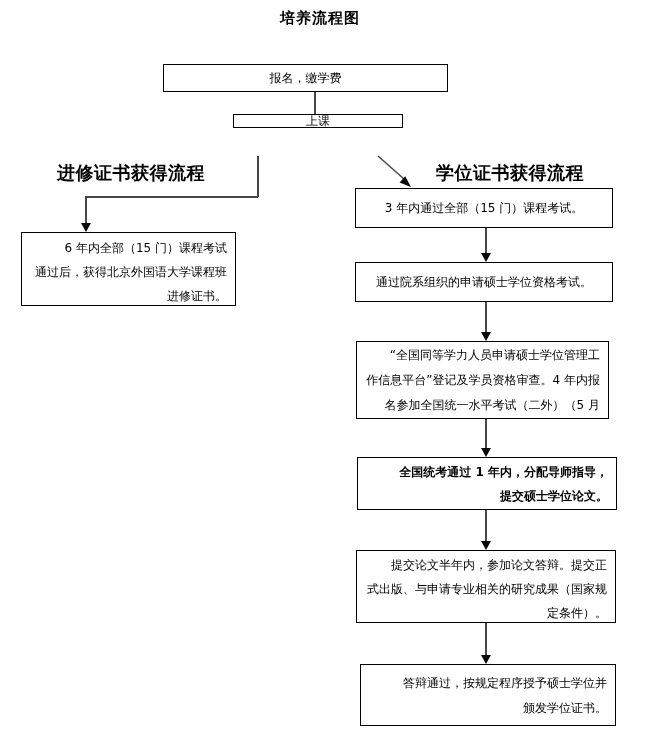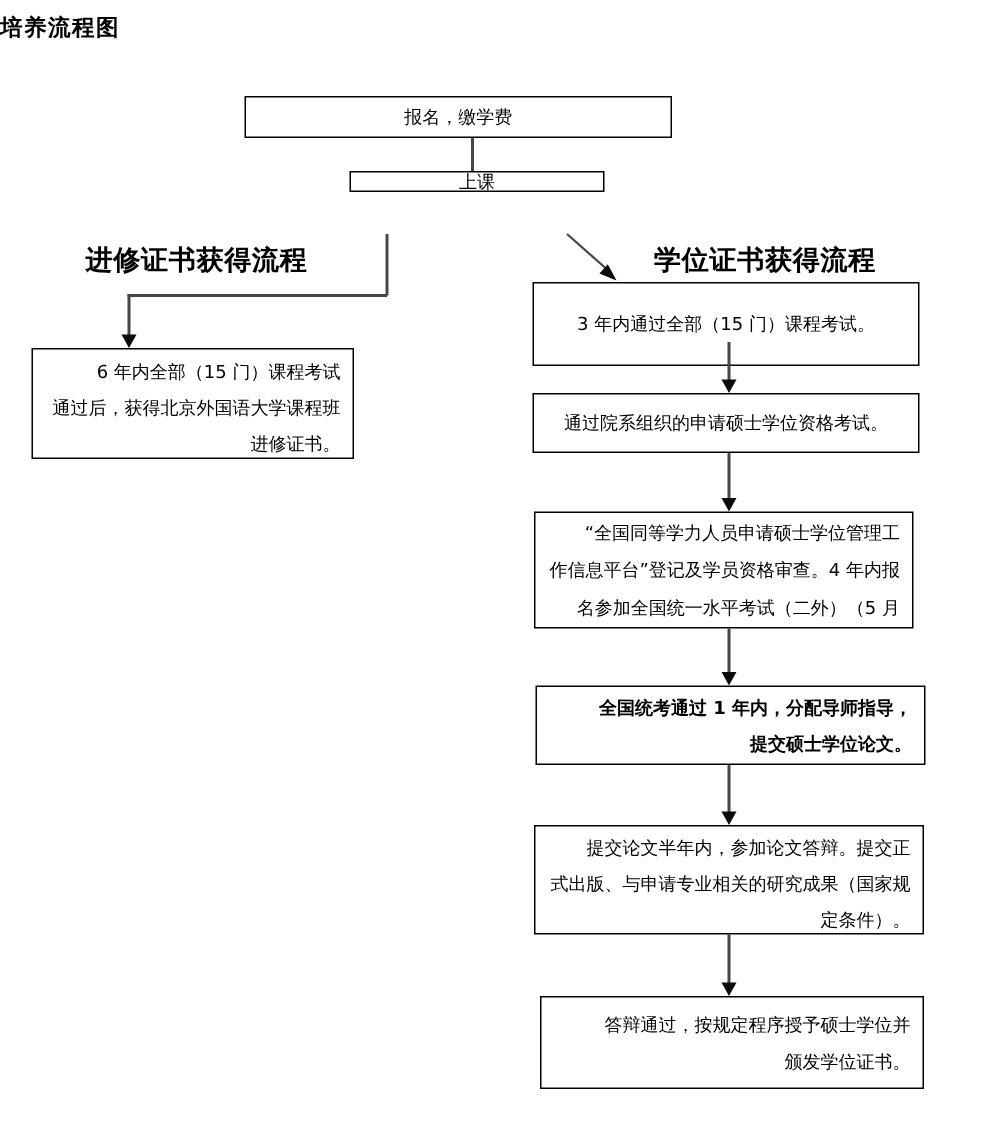--- a/index.html
+++ b/index.html
@@ -1,21 +1,21 @@
 <!DOCTYPE html>
 <html><head>
 <meta charset="utf-8">
 <style>
   html,body{margin:0;padding:0;background:#fff;}
   .canvas{
     position:relative;width:663px;height:747px;background:#ffffff;overflow:hidden;
     font-family:"DejaVu Sans","Liberation Sans",sans-serif;color:#000;
   }
   .title{
-    position:absolute;left:0;top:9px;width:640px;text-align:left;
+    position:absolute;left:0;top:9px;width:640px;text-align:center;
     font-size:15px;font-weight:bold;letter-spacing:1px;
   }
   .box{
     position:absolute;border:1.5px solid #000;background:#fff;
     box-sizing:border-box;font-size:12px;line-height:1.2;
   }
   .boxcenter{display:flex;align-items:center;justify-content:center;text-align:center;}
   .para{text-indent:2em;text-align:right;overflow:hidden;}
   .blabel{position:absolute;font-size:18px;font-weight:bold;letter-spacing:0.5px;}
   .vline{position:absolute;width:1.5px;background:#474747;}
@@ -49,21 +49,21 @@
   <div class="vline" style="left:85px;top:196px;height:28px;"></div>
   <div class="ah-down" style="left:81px;top:223px;"></div>
 
   <svg style="left:375px;top:153px;" width="42" height="36" viewBox="0 0 42 36">
     <line x1="3" y1="3" x2="29" y2="26" stroke="#474747" stroke-width="1.5"></line>
     <polygon points="36,34 24.6,29.4 30.2,23.2" fill="#0a0a0a"></polygon>
   </svg>
 
   <div class="box para" style="left:21px;top:232px;width:215px;height:74px;padding:3px 8px;line-height:24px;">6 年内全部（15 门）课程考试通过后，获得北京外国语大学课程班进修证书。</div>
 
-  <div class="box boxcenter" style="left:355px;top:188px;width:258px;height:56px;">3 年内通过全部（15 门）课程考试。</div>
+  <div class="box boxcenter" style="left:355px;top:188px;width:258px;height:40px;">3 年内通过全部（15 门）课程考试。</div>
 
   <div class="vline" style="left:485px;top:228px;height:26px;"></div>
   <div class="ah-down" style="left:481px;top:253px;"></div>
 
   <div class="box boxcenter" style="left:355px;top:262px;width:258px;height:40px;">通过院系组织的申请硕士学位资格考试。</div>
 
   <div class="vline" style="left:485px;top:302px;height:31px;"></div>
   <div class="ah-down" style="left:481px;top:332px;"></div>
 
   <div class="box para" style="left:356px;top:341px;width:253px;height:78px;padding:1px 8px;line-height:25px;">“全国同等学力人员申请硕士学位管理工作信息平台”登记及学员资格审查。4 年内报名参加全国统一水平考试（二外）（5 月份）。</div>

